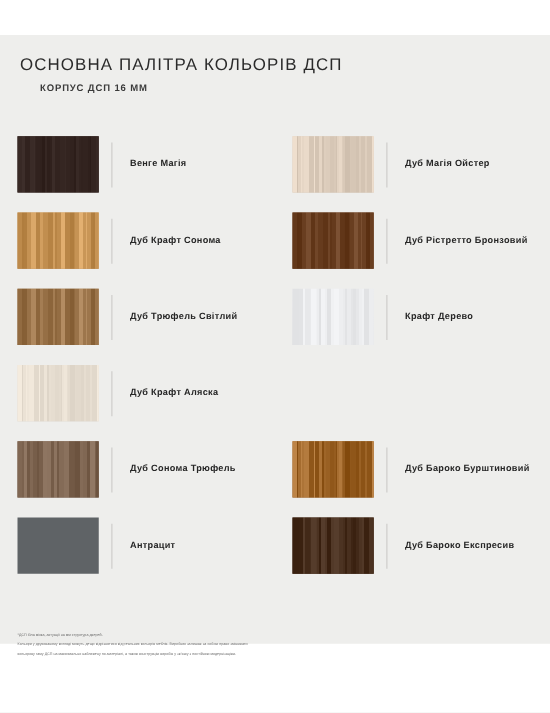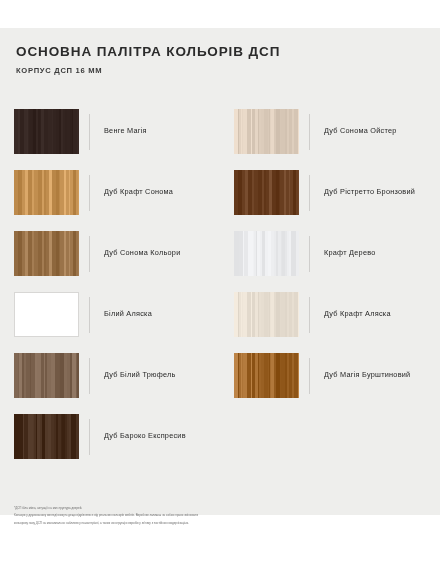--- a/index.html
+++ b/index.html
@@ -28,32 +28,32 @@
 
   
   .header {
     position: absolute;
     left: 16px;
     top: 16px;
     right: 16px;
   }
   .title {
     font-size: 13.5px;
-    font-weight: bold;
+    font-weight: normal;
     letter-spacing: 0.9px;
     color: #2b2b2b;
     margin: 0;
     white-space: nowrap;
   }
   .subtitle {
     font-size: 7.6px;
     font-weight: bold;
     letter-spacing: 0.7px;
     color: #3a3a3a;
-    margin: 7px 0 0 0;
+    margin: 7px 0 0 16px;
     white-space: nowrap;
   }
 
   
   .grid {
     position: absolute;
     left: 0;
     top: 73px;
     width: 440px;
   }
@@ -80,21 +80,21 @@
   }
   .divider {
     width: 1px;
     height: 36px;
     background: #cfcecc;
     margin-left: 10px;
     flex: 0 0 auto;
   }
   .label {
     font-size: 7.3px;
-    font-weight: normal;
+    font-weight: bold;
     color: #262626;
     letter-spacing: 0.25px;
     margin-left: 14px;
     white-space: nowrap;
     line-height: 1.2;
   }
 
   
   .sw-solid-outline {
     border: 1px solid #d8d7d5;
@@ -130,77 +130,77 @@
 
     <div class="row">
       <div class="cell">
         <div class="swatch" title="Венге Магія" style="background-color: rgb(51, 36, 32); background-image: linear-gradient(90deg, rgb(56, 41, 37) 0%, rgb(56, 41, 37) 5.4%, rgb(61, 46, 42) 5.4%, rgb(61, 46, 42) 9.6%, rgb(49, 34, 30) 9.6%, rgb(49, 34, 30) 15.4%, rgb(58, 43, 39) 15.4%, rgb(58, 43, 39) 19.7%, rgb(60, 45, 41) 19.7%, rgb(60, 45, 41) 21%, rgb(52, 37, 33) 21%, rgb(52, 37, 33) 23.1%, rgb(49, 34, 30) 23.1%, rgb(49, 34, 30) 27.6%, rgb(48, 33, 29) 27.6%, rgb(48, 33, 29) 29.8%, rgb(43, 28, 24) 29.8%, rgb(43, 28, 24) 33.7%, rgb(54, 39, 35) 33.7%, rgb(54, 39, 35) 36.8%, rgb(46, 31, 27) 36.8%, rgb(46, 31, 27) 39.8%, rgb(48, 33, 29) 39.8%, rgb(48, 33, 29) 41.9%, rgb(59, 44, 40) 41.9%, rgb(59, 44, 40) 45.7%, rgb(50, 35, 31) 45.7%, rgb(50, 35, 31) 52.2%, rgb(53, 38, 34) 52.2%, rgb(53, 38, 34) 58.3%, rgb(56, 41, 37) 58.3%, rgb(56, 41, 37) 60.2%, rgb(51, 36, 32) 60.2%, rgb(51, 36, 32) 65.2%, rgb(49, 34, 30) 65.2%, rgb(49, 34, 30) 69.6%, rgb(44, 29, 25) 69.6%, rgb(44, 29, 25) 71.6%, rgb(56, 41, 37) 71.6%, rgb(56, 41, 37) 75.5%, rgb(51, 36, 32) 75.5%, rgb(51, 36, 32) 77.7%, rgb(49, 34, 30) 77.7%, rgb(49, 34, 30) 80.9%, rgb(50, 35, 31) 80.9%, rgb(50, 35, 31) 86.8%, rgb(47, 32, 28) 86.8%, rgb(47, 32, 28) 89.1%, rgb(43, 28, 24) 89.1%, rgb(43, 28, 24) 90.8%, rgb(51, 36, 32) 90.8%, rgb(51, 36, 32) 96.6%, rgb(55, 40, 36) 96.6%, rgb(55, 40, 36) 100%), linear-gradient(rgba(255, 255, 255, 0.1), rgba(0, 0, 0, 0.1)); background-blend-mode: normal, overlay;"></div>
         <div class="divider"></div>
         <div class="label">Венге Магія</div>
       </div>
       <div class="cell">
         <div class="swatch" title="Дуб Урбан Ойстер" style="background-color: rgb(221, 205, 188); background-image: linear-gradient(90deg, rgb(239, 223, 206) 0%, rgb(239, 223, 206) 5.5%, rgb(209, 193, 176) 5.5%, rgb(209, 193, 176) 7.3%, rgb(226, 210, 193) 7.3%, rgb(226, 210, 193) 10.5%, rgb(237, 221, 204) 10.5%, rgb(237, 221, 204) 12.3%, rgb(230, 214, 197) 12.3%, rgb(230, 214, 197) 13.9%, rgb(234, 218, 201) 13.9%, rgb(234, 218, 201) 20%, rgb(214, 198, 181) 20%, rgb(214, 198, 181) 25.9%, rgb(238, 222, 205) 25.9%, rgb(238, 222, 205) 27.7%, rgb(212, 196, 179) 27.7%, rgb(212, 196, 179) 32.4%, rgb(229, 213, 196) 32.4%, rgb(229, 213, 196) 36.3%, rgb(209, 193, 176) 36.3%, rgb(209, 193, 176) 38.7%, rgb(222, 206, 189) 38.7%, rgb(222, 206, 189) 41.2%, rgb(220, 204, 187) 41.2%, rgb(220, 204, 187) 45.8%, rgb(214, 198, 181) 45.8%, rgb(214, 198, 181) 51.6%, rgb(217, 201, 184) 51.6%, rgb(217, 201, 184) 53.6%, rgb(210, 194, 177) 53.6%, rgb(210, 194, 177) 54.9%, rgb(227, 211, 194) 54.9%, rgb(227, 211, 194) 57.1%, rgb(232, 216, 199) 57.1%, rgb(232, 216, 199) 60.9%, rgb(221, 205, 188) 60.9%, rgb(221, 205, 188) 62.3%, rgb(217, 201, 184) 62.3%, rgb(217, 201, 184) 64.4%, rgb(207, 191, 174) 64.4%, rgb(207, 191, 174) 70.6%, rgb(215, 199, 182) 70.6%, rgb(215, 199, 182) 72.5%, rgb(214, 198, 181) 72.5%, rgb(214, 198, 181) 78.7%, rgb(210, 194, 177) 78.7%, rgb(210, 194, 177) 82%, rgb(220, 204, 187) 82%, rgb(220, 204, 187) 84.9%, rgb(212, 196, 179) 84.9%, rgb(212, 196, 179) 89.7%, rgb(222, 206, 189) 89.7%, rgb(222, 206, 189) 91.9%, rgb(213, 197, 180) 91.9%, rgb(213, 197, 180) 94.2%, rgb(213, 197, 180) 94.2%, rgb(213, 197, 180) 98.3%, rgb(238, 222, 205) 98.3%, rgb(238, 222, 205) 100%), linear-gradient(rgba(255, 255, 255, 0.1), rgba(0, 0, 0, 0.1)); background-blend-mode: normal, overlay;"></div>
         <div class="divider"></div>
-        <div class="label">Дуб Сонома Ойстер</div>
+        <div class="label">Дуб Магія Ойстер</div>
       </div>
     </div>
 
     <div class="row">
       <div class="cell">
         <div class="swatch" title="Дуб Крафт Золотий" style="background-color: rgb(199, 148, 85); background-image: linear-gradient(90deg, rgb(189, 138, 75) 0%, rgb(189, 138, 75) 5.6%, rgb(176, 125, 62) 5.6%, rgb(176, 125, 62) 7.5%, rgb(178, 127, 64) 7.5%, rgb(178, 127, 64) 11.8%, rgb(197, 146, 83) 11.8%, rgb(197, 146, 83) 16.8%, rgb(219, 168, 105) 16.8%, rgb(219, 168, 105) 22.3%, rgb(184, 133, 70) 22.3%, rgb(184, 133, 70) 27.8%, rgb(209, 158, 95) 27.8%, rgb(209, 158, 95) 31.3%, rgb(193, 142, 79) 31.3%, rgb(193, 142, 79) 37.3%, rgb(182, 131, 68) 37.3%, rgb(182, 131, 68) 43.2%, rgb(208, 157, 94) 43.2%, rgb(208, 157, 94) 46.1%, rgb(184, 133, 70) 46.1%, rgb(184, 133, 70) 48.6%, rgb(192, 141, 78) 48.6%, rgb(192, 141, 78) 53.2%, rgb(225, 174, 111) 53.2%, rgb(225, 174, 111) 58.2%, rgb(185, 134, 71) 58.2%, rgb(185, 134, 71) 62.8%, rgb(185, 134, 71) 62.8%, rgb(185, 134, 71) 65.1%, rgb(176, 125, 62) 65.1%, rgb(176, 125, 62) 69.6%, rgb(188, 137, 74) 69.6%, rgb(188, 137, 74) 71.1%, rgb(198, 147, 84) 71.1%, rgb(198, 147, 84) 76.2%, rgb(227, 176, 113) 76.2%, rgb(227, 176, 113) 80.6%, rgb(201, 150, 87) 80.6%, rgb(201, 150, 87) 84.3%, rgb(221, 170, 107) 84.3%, rgb(221, 170, 107) 85.5%, rgb(201, 150, 87) 85.5%, rgb(201, 150, 87) 90.3%, rgb(178, 127, 64) 90.3%, rgb(178, 127, 64) 92.6%, rgb(176, 125, 62) 92.6%, rgb(176, 125, 62) 95.2%, rgb(199, 148, 85) 95.2%, rgb(199, 148, 85) 99.1%, rgb(207, 156, 93) 99.1%, rgb(207, 156, 93) 100%), linear-gradient(rgba(255, 255, 255, 0.1), rgba(0, 0, 0, 0.1)); background-blend-mode: normal, overlay;"></div>
         <div class="divider"></div>
         <div class="label">Дуб Крафт Сонома</div>
       </div>
       <div class="cell">
         <div class="swatch" title="Дуб Експресив Бронзовий" style="background-color: rgb(106, 63, 33); background-image: linear-gradient(90deg, rgb(99, 56, 26) 0%, rgb(99, 56, 26) 5.6%, rgb(90, 47, 17) 5.6%, rgb(90, 47, 17) 7.5%, rgb(91, 48, 18) 7.5%, rgb(91, 48, 18) 11.8%, rgb(105, 62, 32) 11.8%, rgb(105, 62, 32) 16.8%, rgb(120, 77, 47) 16.8%, rgb(120, 77, 47) 22.3%, rgb(96, 53, 23) 22.3%, rgb(96, 53, 23) 27.8%, rgb(113, 70, 40) 27.8%, rgb(113, 70, 40) 31.3%, rgb(102, 59, 29) 31.3%, rgb(102, 59, 29) 37.3%, rgb(95, 52, 22) 37.3%, rgb(95, 52, 22) 43.2%, rgb(112, 69, 39) 43.2%, rgb(112, 69, 39) 46.1%, rgb(96, 53, 23) 46.1%, rgb(96, 53, 23) 48.6%, rgb(101, 58, 28) 48.6%, rgb(101, 58, 28) 53.2%, rgb(124, 81, 51) 53.2%, rgb(124, 81, 51) 58.2%, rgb(97, 54, 24) 58.2%, rgb(97, 54, 24) 62.8%, rgb(96, 53, 23) 62.8%, rgb(96, 53, 23) 65.1%, rgb(90, 47, 17) 65.1%, rgb(90, 47, 17) 69.6%, rgb(98, 55, 25) 69.6%, rgb(98, 55, 25) 71.1%, rgb(105, 62, 32) 71.1%, rgb(105, 62, 32) 76.2%, rgb(125, 82, 52) 76.2%, rgb(125, 82, 52) 80.6%, rgb(107, 64, 34) 80.6%, rgb(107, 64, 34) 84.3%, rgb(122, 79, 49) 84.3%, rgb(122, 79, 49) 85.5%, rgb(107, 64, 34) 85.5%, rgb(107, 64, 34) 90.3%, rgb(91, 48, 18) 90.3%, rgb(91, 48, 18) 92.6%, rgb(90, 47, 17) 92.6%, rgb(90, 47, 17) 95.2%, rgb(106, 63, 33) 95.2%, rgb(106, 63, 33) 99.1%, rgb(111, 68, 38) 99.1%, rgb(111, 68, 38) 100%), linear-gradient(rgba(255, 255, 255, 0.1), rgba(0, 0, 0, 0.1)); background-blend-mode: normal, overlay;"></div>
         <div class="divider"></div>
         <div class="label">Дуб Рістретто Бронзовий</div>
       </div>
     </div>
 
     <div class="row">
       <div class="cell">
         <div class="swatch" title="Дуб Сонома Світлий" style="background-color: rgb(155, 116, 74); background-image: linear-gradient(90deg, rgb(146, 107, 65) 0%, rgb(146, 107, 65) 5.6%, rgb(134, 95, 53) 5.6%, rgb(134, 95, 53) 7.5%, rgb(135, 96, 54) 7.5%, rgb(135, 96, 54) 11.8%, rgb(153, 114, 72) 11.8%, rgb(153, 114, 72) 16.8%, rgb(174, 135, 93) 16.8%, rgb(174, 135, 93) 22.3%, rgb(141, 102, 60) 22.3%, rgb(141, 102, 60) 27.8%, rgb(164, 125, 83) 27.8%, rgb(164, 125, 83) 31.3%, rgb(150, 111, 69) 31.3%, rgb(150, 111, 69) 37.3%, rgb(140, 101, 59) 37.3%, rgb(140, 101, 59) 43.2%, rgb(163, 124, 82) 43.2%, rgb(163, 124, 82) 46.1%, rgb(141, 102, 60) 46.1%, rgb(141, 102, 60) 48.6%, rgb(148, 109, 67) 48.6%, rgb(148, 109, 67) 53.2%, rgb(179, 140, 98) 53.2%, rgb(179, 140, 98) 58.2%, rgb(142, 103, 61) 58.2%, rgb(142, 103, 61) 62.8%, rgb(142, 103, 61) 62.8%, rgb(142, 103, 61) 65.1%, rgb(133, 94, 52) 65.1%, rgb(133, 94, 52) 69.6%, rgb(144, 105, 63) 69.6%, rgb(144, 105, 63) 71.1%, rgb(154, 115, 73) 71.1%, rgb(154, 115, 73) 76.2%, rgb(181, 142, 100) 76.2%, rgb(181, 142, 100) 80.6%, rgb(157, 118, 76) 80.6%, rgb(157, 118, 76) 84.3%, rgb(176, 137, 95) 84.3%, rgb(176, 137, 95) 85.5%, rgb(157, 118, 76) 85.5%, rgb(157, 118, 76) 90.3%, rgb(135, 96, 54) 90.3%, rgb(135, 96, 54) 92.6%, rgb(134, 95, 53) 92.6%, rgb(134, 95, 53) 95.2%, rgb(155, 116, 74) 95.2%, rgb(155, 116, 74) 99.1%, rgb(162, 123, 81) 99.1%, rgb(162, 123, 81) 100%), linear-gradient(rgba(255, 255, 255, 0.1), rgba(0, 0, 0, 0.1)); background-blend-mode: normal, overlay;"></div>
         <div class="divider"></div>
-        <div class="label">Дуб Сонома Кольори</div>
+        <div class="label">Дуб Трюфель Світлий</div>
       </div>
       <div class="cell">
         <div class="swatch" title="Біле Дерево" style="background-color: rgb(233, 234, 236); background-image: linear-gradient(90deg, rgb(225, 226, 228) 0%, rgb(225, 226, 228) 5.8%, rgb(225, 226, 228) 5.8%, rgb(225, 226, 228) 8%, rgb(226, 227, 229) 8%, rgb(226, 227, 229) 13.1%, rgb(242, 243, 245) 13.1%, rgb(242, 243, 245) 15.2%, rgb(231, 232, 234) 15.2%, rgb(231, 232, 234) 21.1%, rgb(233, 234, 236) 21.1%, rgb(233, 234, 236) 22.3%, rgb(243, 244, 246) 22.3%, rgb(243, 244, 246) 28.5%, rgb(240, 241, 243) 28.5%, rgb(240, 241, 243) 30.7%, rgb(236, 237, 239) 30.7%, rgb(236, 237, 239) 33.1%, rgb(224, 225, 227) 33.1%, rgb(224, 225, 227) 35.2%, rgb(242, 243, 245) 35.2%, rgb(242, 243, 245) 40.1%, rgb(238, 239, 241) 40.1%, rgb(238, 239, 241) 42.4%, rgb(225, 226, 228) 42.4%, rgb(225, 226, 228) 47.4%, rgb(240, 241, 243) 47.4%, rgb(240, 241, 243) 51.6%, rgb(243, 244, 246) 51.6%, rgb(243, 244, 246) 57.2%, rgb(237, 238, 240) 57.2%, rgb(237, 238, 240) 62.3%, rgb(234, 235, 237) 62.3%, rgb(234, 235, 237) 64.9%, rgb(226, 227, 229) 64.9%, rgb(226, 227, 229) 67.5%, rgb(234, 235, 237) 67.5%, rgb(234, 235, 237) 71.6%, rgb(228, 229, 231) 71.6%, rgb(228, 229, 231) 74.6%, rgb(225, 226, 228) 74.6%, rgb(225, 226, 228) 78.3%, rgb(230, 231, 233) 78.3%, rgb(230, 231, 233) 82.3%, rgb(237, 238, 240) 82.3%, rgb(237, 238, 240) 85.1%, rgb(240, 241, 243) 85.1%, rgb(240, 241, 243) 88.2%, rgb(225, 226, 228) 88.2%, rgb(225, 226, 228) 94.7%, rgb(236, 237, 239) 94.7%, rgb(236, 237, 239) 98.1%, rgb(236, 237, 239) 98.1%, rgb(236, 237, 239) 100%), linear-gradient(rgba(255, 255, 255, 0.1), rgba(0, 0, 0, 0.1)); background-blend-mode: normal, overlay;"></div>
         <div class="divider"></div>
         <div class="label">Крафт Дерево</div>
       </div>
     </div>
 
     <div class="row">
       <div class="cell">
-        <div class="swatch sw-solid-outline" title="Білий Аляска" style="background-color: rgb(255, 255, 255);"></div>
-        <div class="divider"></div>
-        <div class="label">Білий Аляска</div>
-      </div>
-      <div class="cell">
         <div class="swatch" title="Дуб Крафт Білий" style="background-color: rgb(231, 222, 209); background-image: linear-gradient(90deg, rgb(244, 235, 222) 0%, rgb(244, 235, 222) 5.5%, rgb(222, 213, 200) 5.5%, rgb(222, 213, 200) 7.3%, rgb(235, 226, 213) 7.3%, rgb(235, 226, 213) 10.5%, rgb(243, 234, 221) 10.5%, rgb(243, 234, 221) 12.3%, rgb(238, 229, 216) 12.3%, rgb(238, 229, 216) 13.9%, rgb(241, 232, 219) 13.9%, rgb(241, 232, 219) 20%, rgb(226, 217, 204) 20%, rgb(226, 217, 204) 25.9%, rgb(244, 235, 222) 25.9%, rgb(244, 235, 222) 27.7%, rgb(224, 215, 202) 27.7%, rgb(224, 215, 202) 32.4%, rgb(237, 228, 215) 32.4%, rgb(237, 228, 215) 36.3%, rgb(222, 213, 200) 36.3%, rgb(222, 213, 200) 38.7%, rgb(232, 223, 210) 38.7%, rgb(232, 223, 210) 41.2%, rgb(230, 221, 208) 41.2%, rgb(230, 221, 208) 45.8%, rgb(226, 217, 204) 45.8%, rgb(226, 217, 204) 51.6%, rgb(228, 219, 206) 51.6%, rgb(228, 219, 206) 53.6%, rgb(223, 214, 201) 53.6%, rgb(223, 214, 201) 54.9%, rgb(236, 227, 214) 54.9%, rgb(236, 227, 214) 57.1%, rgb(239, 230, 217) 57.1%, rgb(239, 230, 217) 60.9%, rgb(231, 222, 209) 60.9%, rgb(231, 222, 209) 62.3%, rgb(228, 219, 206) 62.3%, rgb(228, 219, 206) 64.4%, rgb(221, 212, 199) 64.4%, rgb(221, 212, 199) 70.6%, rgb(227, 218, 205) 70.6%, rgb(227, 218, 205) 72.5%, rgb(226, 217, 204) 72.5%, rgb(226, 217, 204) 78.7%, rgb(223, 214, 201) 78.7%, rgb(223, 214, 201) 82%, rgb(230, 221, 208) 82%, rgb(230, 221, 208) 84.9%, rgb(225, 216, 203) 84.9%, rgb(225, 216, 203) 89.7%, rgb(231, 222, 209) 89.7%, rgb(231, 222, 209) 91.9%, rgb(225, 216, 203) 91.9%, rgb(225, 216, 203) 94.2%, rgb(225, 216, 203) 94.2%, rgb(225, 216, 203) 98.3%, rgb(244, 235, 222) 98.3%, rgb(244, 235, 222) 100%), linear-gradient(rgba(255, 255, 255, 0.1), rgba(0, 0, 0, 0.1)); background-blend-mode: normal, overlay;"></div>
         <div class="divider"></div>
         <div class="label">Дуб Крафт Аляска</div>
       </div>
     </div>
 
     <div class="row">
       <div class="cell">
         <div class="swatch" title="Дуб Сонома Трюфель" style="background-color: rgb(125, 100, 80); background-image: linear-gradient(90deg, rgb(128, 103, 83) 0%, rgb(128, 103, 83) 5.6%, rgb(123, 98, 78) 5.6%, rgb(123, 98, 78) 7.7%, rgb(144, 119, 99) 7.7%, rgb(144, 119, 99) 11.7%, rgb(114, 89, 69) 11.7%, rgb(114, 89, 69) 16%, rgb(129, 104, 84) 16%, rgb(129, 104, 84) 19.1%, rgb(119, 94, 74) 19.1%, rgb(119, 94, 74) 23.9%, rgb(111, 86, 66) 23.9%, rgb(111, 86, 66) 26.4%, rgb(120, 95, 75) 26.4%, rgb(120, 95, 75) 32%, rgb(142, 117, 97) 32%, rgb(142, 117, 97) 35.8%, rgb(140, 115, 95) 35.8%, rgb(140, 115, 95) 40.9%, rgb(117, 92, 72) 40.9%, rgb(117, 92, 72) 45.4%, rgb(140, 115, 95) 45.4%, rgb(140, 115, 95) 48.3%, rgb(115, 90, 70) 48.3%, rgb(115, 90, 70) 50.5%, rgb(132, 107, 87) 50.5%, rgb(132, 107, 87) 57.1%, rgb(138, 113, 93) 57.1%, rgb(138, 113, 93) 63.7%, rgb(114, 89, 69) 63.7%, rgb(114, 89, 69) 69.6%, rgb(113, 88, 68) 69.6%, rgb(113, 88, 68) 70.8%, rgb(108, 83, 63) 70.8%, rgb(108, 83, 63) 77%, rgb(132, 107, 87) 77%, rgb(132, 107, 87) 81%, rgb(128, 103, 83) 81%, rgb(128, 103, 83) 85.8%, rgb(111, 86, 66) 85.8%, rgb(111, 86, 66) 89.2%, rgb(145, 120, 100) 89.2%, rgb(145, 120, 100) 95%, rgb(121, 96, 76) 95%, rgb(121, 96, 76) 97.2%, rgb(108, 83, 63) 97.2%, rgb(108, 83, 63) 100%), linear-gradient(rgba(255, 255, 255, 0.1), rgba(0, 0, 0, 0.1)); background-blend-mode: normal, overlay;"></div>
         <div class="divider"></div>
-        <div class="label">Дуб Білий Трюфель</div>
+        <div class="label">Дуб Сонома Трюфель</div>
       </div>
       <div class="cell">
         <div class="swatch" title="Дуб Бароко Бурштиновий" style="background-color: rgb(156, 99, 38); background-image: linear-gradient(90deg, rgb(189, 132, 71) 0%, rgb(189, 132, 71) 5.5%, rgb(134, 77, 16) 5.5%, rgb(134, 77, 16) 7.3%, rgb(165, 108, 47) 7.3%, rgb(165, 108, 47) 10.5%, rgb(187, 130, 69) 10.5%, rgb(187, 130, 69) 12.3%, rgb(173, 116, 55) 12.3%, rgb(173, 116, 55) 13.9%, rgb(180, 123, 62) 13.9%, rgb(180, 123, 62) 20%, rgb(143, 86, 25) 20%, rgb(143, 86, 25) 25.9%, rgb(188, 131, 70) 25.9%, rgb(188, 131, 70) 27.7%, rgb(138, 81, 20) 27.7%, rgb(138, 81, 20) 32.4%, rgb(172, 115, 54) 32.4%, rgb(172, 115, 54) 36.3%, rgb(134, 77, 16) 36.3%, rgb(134, 77, 16) 38.7%, rgb(158, 101, 40) 38.7%, rgb(158, 101, 40) 41.2%, rgb(153, 96, 35) 41.2%, rgb(153, 96, 35) 45.8%, rgb(144, 87, 26) 45.8%, rgb(144, 87, 26) 51.6%, rgb(149, 92, 31) 51.6%, rgb(149, 92, 31) 53.6%, rgb(135, 78, 17) 53.6%, rgb(135, 78, 17) 54.9%, rgb(167, 110, 49) 54.9%, rgb(167, 110, 49) 57.1%, rgb(177, 120, 59) 57.1%, rgb(177, 120, 59) 60.9%, rgb(157, 100, 39) 60.9%, rgb(157, 100, 39) 62.3%, rgb(148, 91, 30) 62.3%, rgb(148, 91, 30) 64.4%, rgb(130, 73, 12) 64.4%, rgb(130, 73, 12) 70.6%, rgb(145, 88, 27) 70.6%, rgb(145, 88, 27) 72.5%, rgb(143, 86, 25) 72.5%, rgb(143, 86, 25) 78.7%, rgb(136, 79, 18) 78.7%, rgb(136, 79, 18) 82%, rgb(154, 97, 36) 82%, rgb(154, 97, 36) 84.9%, rgb(140, 83, 22) 84.9%, rgb(140, 83, 22) 89.7%, rgb(157, 100, 39) 89.7%, rgb(157, 100, 39) 91.9%, rgb(141, 84, 23) 91.9%, rgb(141, 84, 23) 94.2%, rgb(141, 84, 23) 94.2%, rgb(141, 84, 23) 98.3%, rgb(188, 131, 70) 98.3%, rgb(188, 131, 70) 100%), linear-gradient(rgba(255, 255, 255, 0.1), rgba(0, 0, 0, 0.1)); background-blend-mode: normal, overlay;"></div>
         <div class="divider"></div>
-        <div class="label">Дуб Магія Бурштиновий</div>
-      </div>
-    </div>
-
-    <div class="row">
+        <div class="label">Дуб Бароко Бурштиновий</div>
+      </div>
+    </div>
+
+    <div class="row">
+      <div class="cell">
+        <div class="swatch" title="Антрацит" style="background-color: rgb(95, 99, 102);"></div>
+        <div class="divider"></div>
+        <div class="label">Антрацит</div>
+      </div>
       <div class="cell">
         <div class="swatch" title="Дуб Бароко Рістретто" style="background-color: rgb(70, 45, 28); background-image: linear-gradient(90deg, rgb(57, 32, 15) 0%, rgb(57, 32, 15) 5.8%, rgb(57, 32, 15) 5.8%, rgb(57, 32, 15) 8%, rgb(58, 33, 16) 8%, rgb(58, 33, 16) 13.1%, rgb(84, 59, 42) 13.1%, rgb(84, 59, 42) 15.2%, rgb(66, 41, 24) 15.2%, rgb(66, 41, 24) 21.1%, rgb(70, 45, 28) 21.1%, rgb(70, 45, 28) 22.3%, rgb(85, 60, 43) 22.3%, rgb(85, 60, 43) 28.5%, rgb(82, 57, 40) 28.5%, rgb(82, 57, 40) 30.7%, rgb(75, 50, 33) 30.7%, rgb(75, 50, 33) 33.1%, rgb(56, 31, 14) 33.1%, rgb(56, 31, 14) 35.2%, rgb(85, 60, 43) 35.2%, rgb(85, 60, 43) 40.1%, rgb(78, 53, 36) 40.1%, rgb(78, 53, 36) 42.4%, rgb(56, 31, 14) 42.4%, rgb(56, 31, 14) 47.4%, rgb(82, 57, 40) 47.4%, rgb(82, 57, 40) 51.6%, rgb(86, 61, 44) 51.6%, rgb(86, 61, 44) 57.2%, rgb(76, 51, 34) 57.2%, rgb(76, 51, 34) 62.3%, rgb(71, 46, 29) 62.3%, rgb(71, 46, 29) 64.9%, rgb(58, 33, 16) 64.9%, rgb(58, 33, 16) 67.5%, rgb(72, 47, 30) 67.5%, rgb(72, 47, 30) 71.6%, rgb(62, 37, 20) 71.6%, rgb(62, 37, 20) 74.6%, rgb(58, 33, 16) 74.6%, rgb(58, 33, 16) 78.3%, rgb(66, 41, 24) 78.3%, rgb(66, 41, 24) 82.3%, rgb(76, 51, 34) 82.3%, rgb(76, 51, 34) 85.1%, rgb(81, 56, 39) 85.1%, rgb(81, 56, 39) 88.2%, rgb(58, 33, 16) 88.2%, rgb(58, 33, 16) 94.7%, rgb(75, 50, 33) 94.7%, rgb(75, 50, 33) 98.1%, rgb(74, 49, 32) 98.1%, rgb(74, 49, 32) 100%), linear-gradient(rgba(255, 255, 255, 0.1), rgba(0, 0, 0, 0.1)); background-blend-mode: normal, overlay;"></div>
         <div class="divider"></div>
         <div class="label">Дуб Бароко Експресив</div>
       </div>
     </div>
 
   </div>
 
   <div class="footnote">

